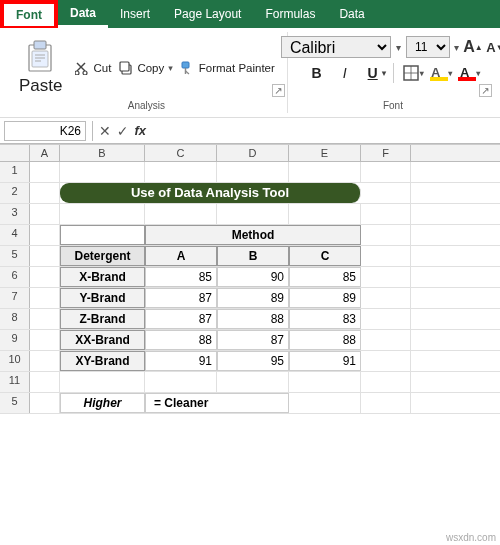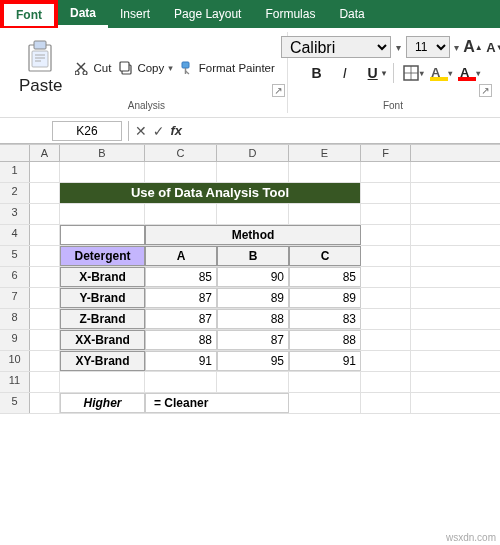--- a/index.html
+++ b/index.html
@@ -229,27 +229,26 @@
     
     .formula-bar {
       display: flex;
       align-items: center;
       height: 26px;
       border-bottom: 1px solid #bbb;
       padding: 0 4px;
       gap: 4px;
     }
     .cell-ref {
-      width: 70px;
+      width: 82px;
       height: 20px;
       border: 1px solid #bbb;
       padding: 0 4px;
       font-size: 12px;
-      text-align: center;
-      margin-left: 48px;
+      text-align: right;
     }
     .formula-divider {
       width: 1px;
       height: 20px;
       background: #bbb;
       margin: 0 2px;
     }
     .formula-icons {
       display: flex;
       gap: 6px;
@@ -336,21 +335,21 @@
       font-size: 13px;
       text-align: center;
     }
     .method-header {
       background: #f2f2f2;
       font-weight: bold;
       text-align: center;
       border: 1px solid #999;
     }
     .det-header {
-      background: #c4b5fd;
+      background: #e5e5e5;
       font-weight: bold;
       border: 1px solid #999;
     }
     .data-cell {
       border: 1px solid #ccc;
       text-align: right;
     }
     .brand-cell {
       background: #f2f2f2;
       font-weight: bold;
@@ -538,21 +537,21 @@
     <div class="cell col-b"></div>
     <div class="cell col-c"></div>
     <div class="cell col-d"></div>
     <div class="cell col-e"></div>
     <div class="cell col-f"></div>
   </div>
 
   <div class="grid-row">
     <div class="row-num">2</div>
     <div class="cell col-a"></div>
-    <div class="cell title-cell" style="width:301px;min-width:301px;">Use of Data Analysis Tool</div>
+    <div class="cell title-cell" style="width:301px;min-width:301px;border-radius:9px;">Use of Data Analysis Tool</div>
     <div class="cell col-f"></div>
   </div>
 
   <div class="grid-row">
     <div class="row-num">3</div>
     <div class="cell col-a"></div>
     <div class="cell col-b"></div>
     <div class="cell col-c"></div>
     <div class="cell col-d"></div>
     <div class="cell col-e"></div>

